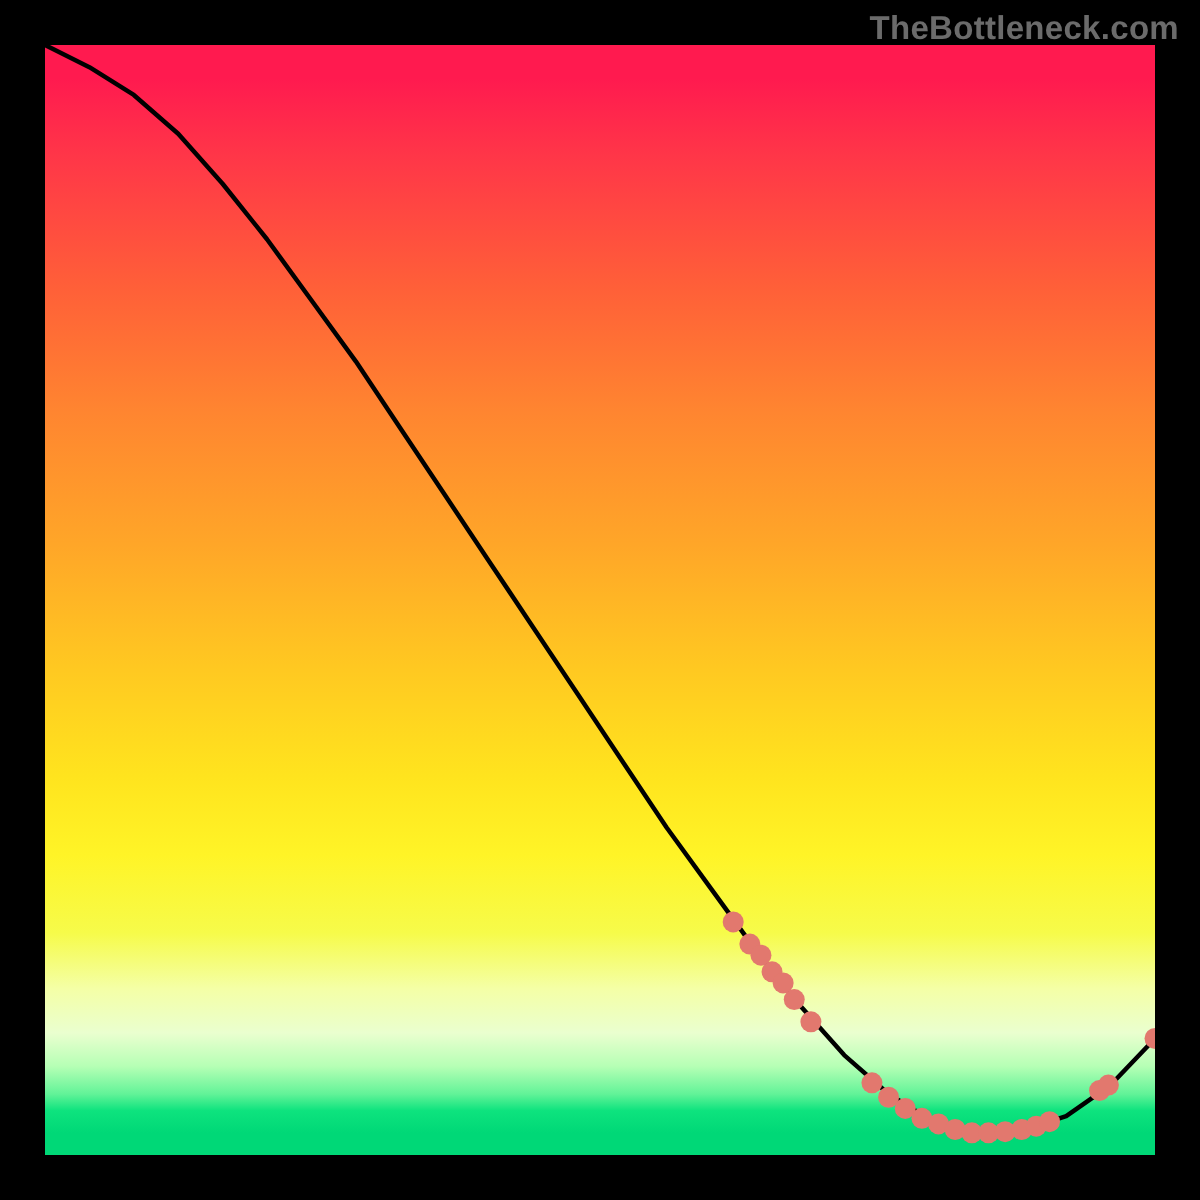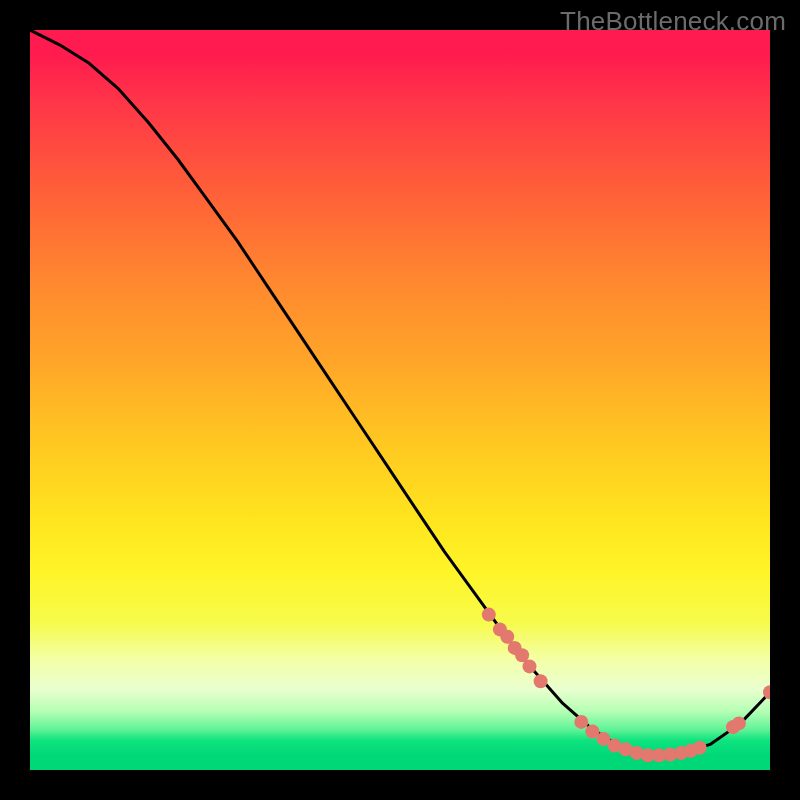--- a/index.html
+++ b/index.html
@@ -15,23 +15,23 @@
     position: relative;
     width: 800px;
     height: 800px;
     background: #000000;
   }
   .watermark {
     position: absolute;
     top: 6px;
     right: 14px;
     color: #6b6b6b;
-    font-size: 26px;
+    font-size: 22px;
     letter-spacing: 0.2px;
-    font-weight: 400;
+    font-weight: 700;
     user-select: none;
   }
   .plot-area {
     position: absolute;
     left: 30px;
     top: 30px;
     width: 740px;
     height: 740px;
     overflow: hidden;
   }

